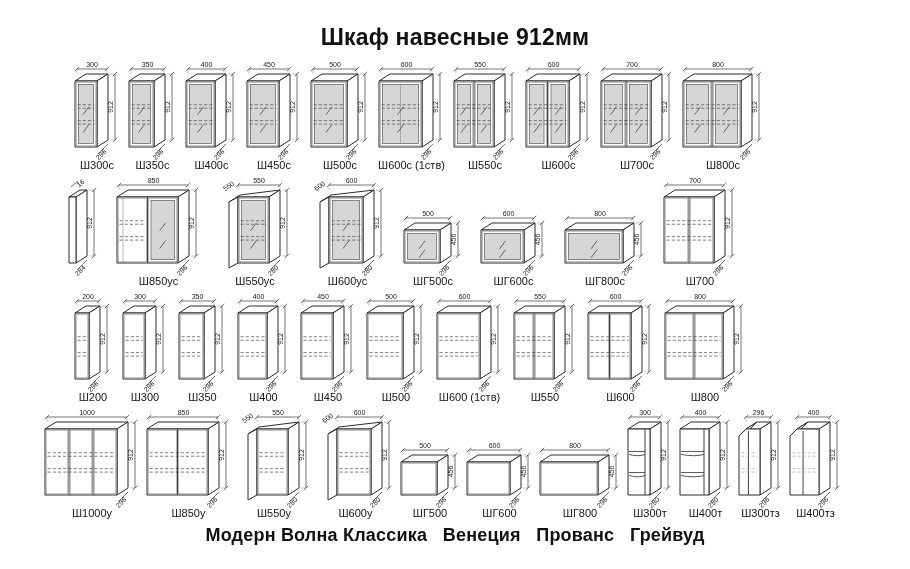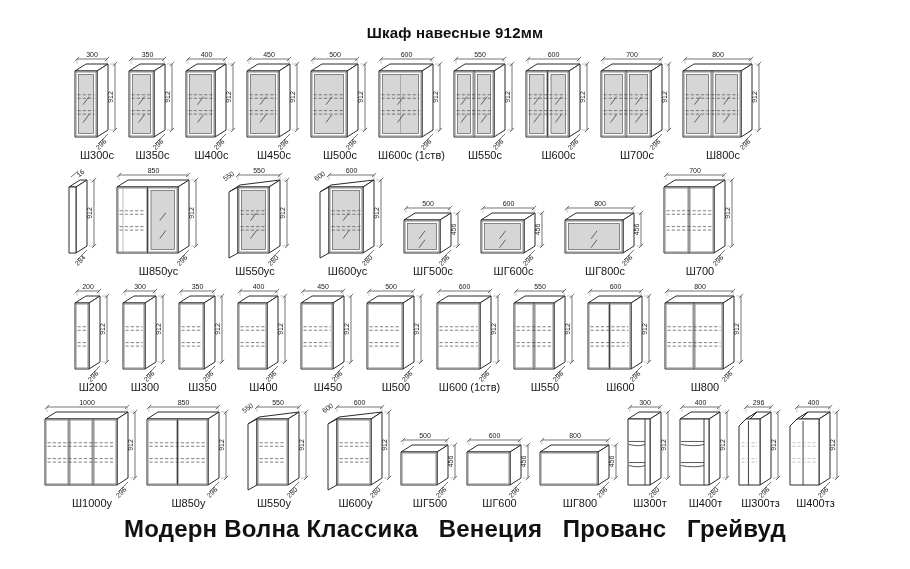--- a/index.html
+++ b/index.html
@@ -2,36 +2,36 @@
 <html style="--line: #2b2b2b; --glass: #d6d6d6; --dash: #555555;"><head>
 <meta charset="utf-8">
 <style>
   html,body{margin:0;padding:0;}
   body{
     width:910px;height:569px;overflow:hidden;background:#ffffff;
     font-family:"Liberation Sans","DejaVu Sans",sans-serif;color:#111;
   }
   .page-title{
     width:836px;margin:24px auto 10px;text-align:center;
-    font-size:15px;font-weight:bold;letter-spacing:.2px;
+    font-size:23px;font-weight:bold;letter-spacing:.2px;
   }
   #rows{margin:0;}
   .row{display:flex;align-items:flex-end;margin-bottom:16px;}
   .row-1{gap:4px;margin-left:72px;}
   .row-2{gap:13px;margin-left:66px;}
   .row-3{gap:6px;margin-left:72px;}
   .row-4{gap:2px;margin-left:42px;}
   figure.cab{margin:0;position:relative;display:block;}
   figure.cab svg{display:block;}
   figcaption{
     position:absolute;top:calc(100% - 2px);left:50%;transform:translateX(-50%);
     white-space:nowrap;text-align:right;font-size:11px;line-height:1.15;color:#151515;
   }
   .footer-collections{
-    margin-top:6px;text-align:center;font-size:24px;font-weight:bold;
+    margin-top:6px;text-align:center;font-size:18px;font-weight:bold;
     white-space:pre;letter-spacing:.2px;
   }
   
   .face{fill:#ffffff;stroke:var(--line,#2b2b2b);stroke-width:1;stroke-linejoin:round;}
   .inset{fill:none;stroke:#8a8a8a;stroke-width:.6;}
   .glass{fill:var(--glass,#d6d6d6);stroke:#5a5a5a;stroke-width:.7;}
   .dash{stroke:var(--dash,#555);stroke-width:.75;fill:none;stroke-dasharray:3.2 2;}
   .dashf{stroke:#a8a8a8;stroke-width:.7;fill:none;stroke-dasharray:3 2;}
   .doorline{stroke:var(--line,#2b2b2b);stroke-width:.9;}
   .slash{stroke:#444;stroke-width:.8;}

